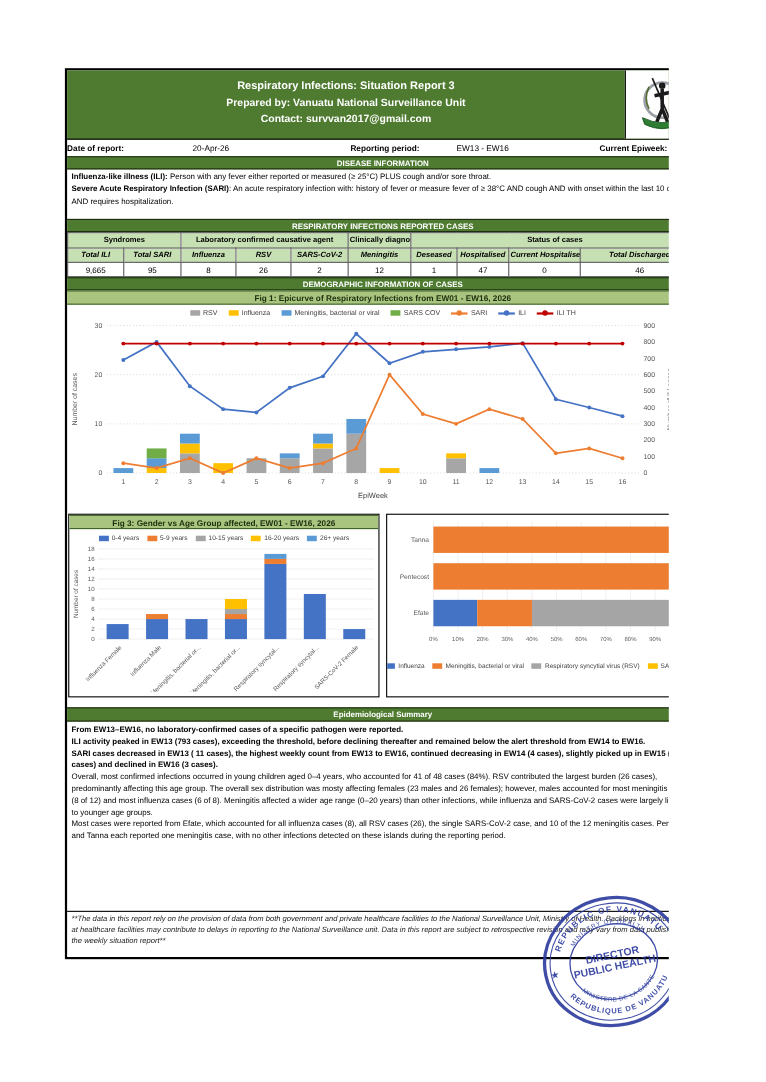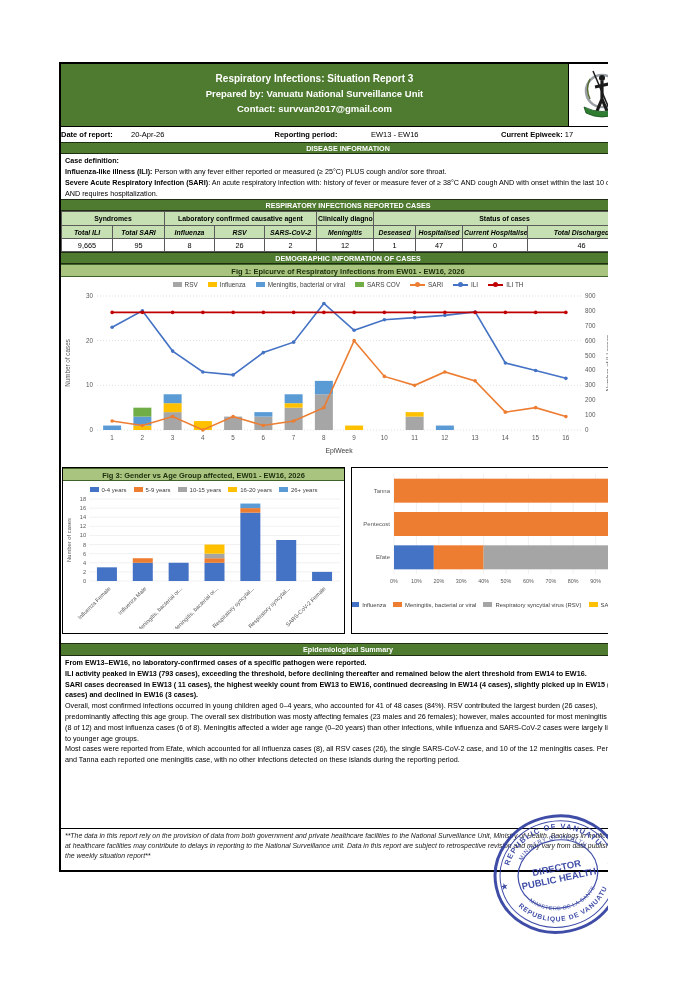--- a/index.html
+++ b/index.html
@@ -10,21 +10,21 @@
   .header{display:flex;background:#4f7b31;border-bottom:1px solid #000;height:62px;}
   .header-text{flex:1;color:#fff;text-align:center;padding-top:7px;}
   .h-title{font-size:10px;font-weight:bold;line-height:15px;}
   .h-sub{font-size:9.5px;font-weight:bold;line-height:15px;}
   .logo-box{width:66px;background:#fff;border-left:1px solid #000;display:flex;align-items:center;justify-content:center;}
 
   
   .info-row{display:flex;height:15px;align-items:center;font-size:7.5px;}
   .info-row .lbl{font-weight:bold;}
   .seg1{width:70px;padding-left:0;}
-  .seg2{width:110px;}
+  .seg2{width:110px;margin-left:44px;}
   .seg3{width:130px;text-align:center;}
   .seg4{width:130px;text-align:left;}
   .seg5{flex:1;}
 
   .band{background:#4f7b31;color:#fff;font-weight:bold;text-align:center;font-size:7.2px;height:12px;line-height:11px;border-top:1px solid #1f2d12;border-bottom:1px solid #1f2d12;box-sizing:border-box;}
 
   .casedef{font-size:7.2px;line-height:11px;padding:1px 4px;height:43px;}
   .casedef b{font-weight:bold;}
 
   table.cases{width:100%;border-collapse:collapse;table-layout:fixed;}
@@ -91,21 +91,20 @@
       <span class="seg1 lbl">Date of report:</span>
       <span class="seg2">20-Apr-26</span>
       <span class="seg3 lbl">Reporting period:</span>
       <span class="seg4">EW13 - EW16</span>
       <span class="seg5"><span class="lbl">Current Epiweek:</span> <span>17</span></span>
     </div>
 
     <div class="band">DISEASE INFORMATION</div>
 
     <div class="casedef">
-      <div><b>Case definition:</b></div>
       <div><b>Influenza-like illness (ILI):</b><span> Person with any fever either reported or measured (≥ 25°C) PLUS cough and/or sore throat.</span></div>
       <div><b>Severe Acute Respiratory Infection (SARI)</b><span>: An acute respiratory infection with: history of fever or measure fever of ≥ 38°C AND cough AND with onset within the last 10 days AND requires hospitalization.</span></div>
     </div>
 
     <div class="band">RESPIRATORY INFECTIONS REPORTED CASES</div>
 
     <table class="cases">
       <colgroup>
         <col style="width:51px">
           <col style="width:52px">

